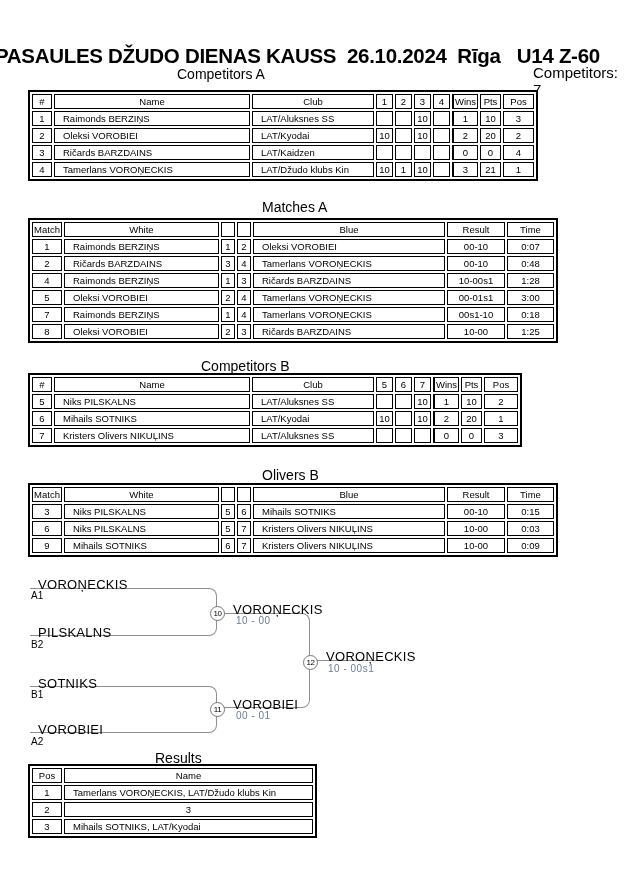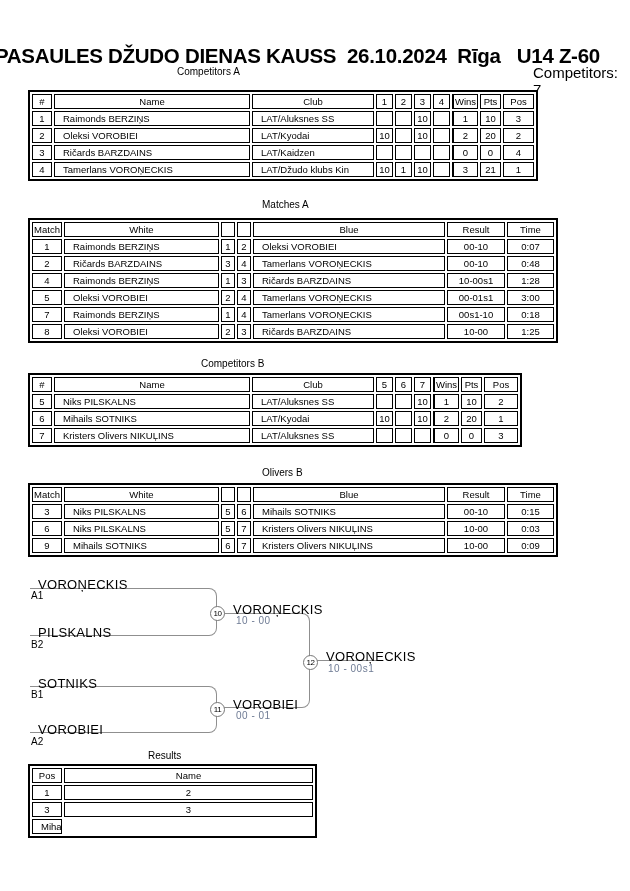--- a/index.html
+++ b/index.html
@@ -6,21 +6,21 @@
   body {
     width:630px; height:891px; position:relative; overflow:hidden;
     background:#ffffff; font-family:"Liberation Sans", sans-serif; color:#000;
   }
   .page-title {
     position:absolute; left:-5px; top:44px;
     font-size:20.5px; font-weight:bold; letter-spacing:-0.3px;
     white-space:pre;
   }
   .comp-count { position:absolute; left:533px; top:64px; font-size:15px; }
-  .sec-label { position:absolute; font-size:10px; white-space:nowrap; }
+  .sec-label { position:absolute; font-size:14px; white-space:nowrap; }
 
   
   .tbl {
     position:absolute; display:grid; gap:2px; padding:2px;
     border:2px solid #000; background:#fff; box-sizing:border-box;
     align-content:start;
   }
   .tbl .cell {
     border:1px solid #000; box-sizing:border-box;
     height:15px; line-height:13px; font-size:9.5px;
@@ -65,21 +65,21 @@
 </head>
 <body>
 
 <div class="page-title">PASAULES DŽUDO DIENAS KAUSS  26.10.2024  Rīga   U14 Z-60</div>
 <div class="comp-count">Competitors: 7</div>
 
 <div class="sec-label" style="left:177px; top:66px;">Competitors A</div>
 <div class="sec-label" style="left:262px; top:199px;">Matches A</div>
 <div class="sec-label" style="left:201px; top:358px;">Competitors B</div>
 <div class="sec-label" style="left:262px; top:467px;">Olivers B</div>
-<div class="sec-label" style="left:148px; top:750px;">Results</div>
+<div class="sec-label" style="left:155px; top:750px;">Results</div>
 
 <div id="tbl-competitors-a" class="tbl tbl-comp">
     <div class="cell c0 hdr">#</div>
     <div class="cell c1 hdr">Name</div>
     <div class="cell c2 hdr">Club</div>
     <div class="cell c3 hdr">1</div>
     <div class="cell c4 hdr">2</div>
     <div class="cell c5 hdr">3</div>
     <div class="cell c6 hdr">4</div>
     <div class="cell c7 hdr">Wins</div>
@@ -242,20 +242,21 @@
     <div class="cell c2">6</div>
     <div class="cell c3">7</div>
     <div class="cell c4">Kristers Olivers NIKUĻINS</div>
     <div class="cell c5">10-00</div>
     <div class="cell c6">0:09</div>
   </div>
 <div id="tbl-results" class="tbl">
     <div class="cell c0 hdr">Pos</div>
     <div class="cell c1 hdr">Name</div>
     <div class="cell c0">1</div>
+    <div class="cell c1">Tamerlans VOROŅECKIS, LAT/Džudo klubs Kin</div>
     <div class="cell c0">2</div>
     <div class="cell c0">3</div>
     <div class="cell c0">3</div>
     <div class="cell c1">Mihails SOTNIKS, LAT/Kyodai</div>
   </div>
 
 <div>
 
   <div class="b-conn" style="left: 30px; top: 588px; width: 187px; height: 48px; border-top-color: rgb(143, 143, 143); border-right-color: rgb(143, 143, 143); border-bottom-color: rgb(143, 143, 143);"></div>
   <div class="b-conn" style="left: 30px; top: 686px; width: 187px; height: 47px; border-top-color: rgb(143, 143, 143); border-right-color: rgb(143, 143, 143); border-bottom-color: rgb(143, 143, 143);"></div>

